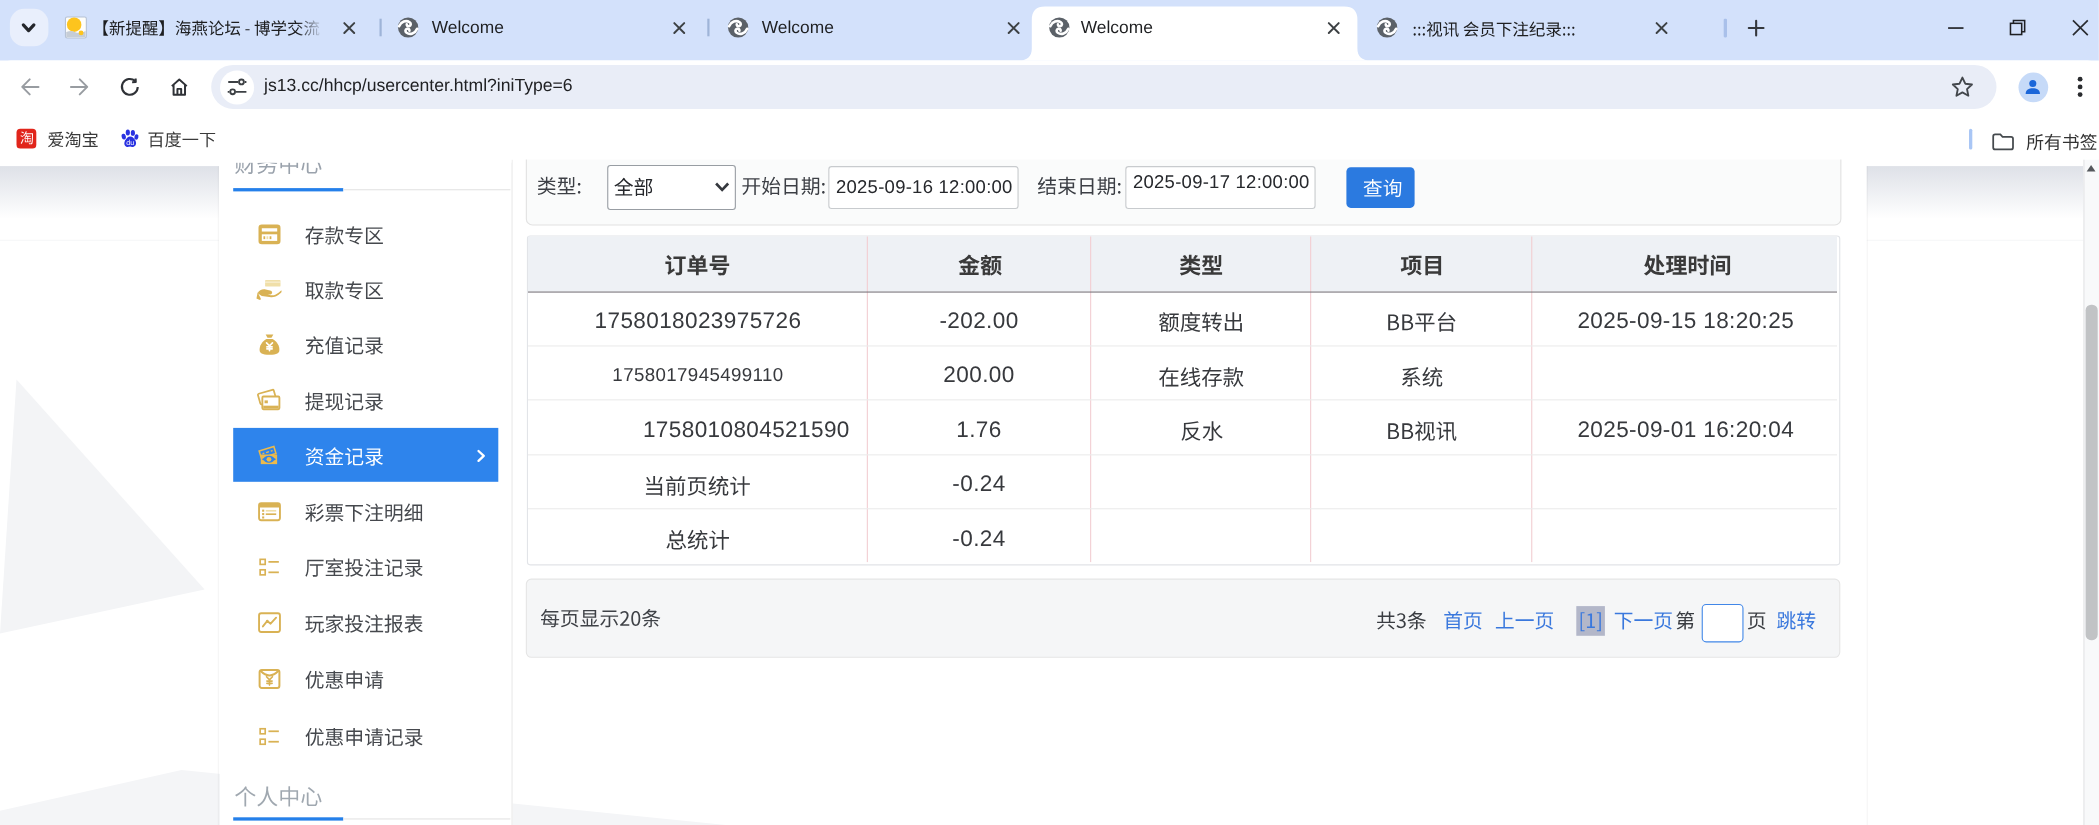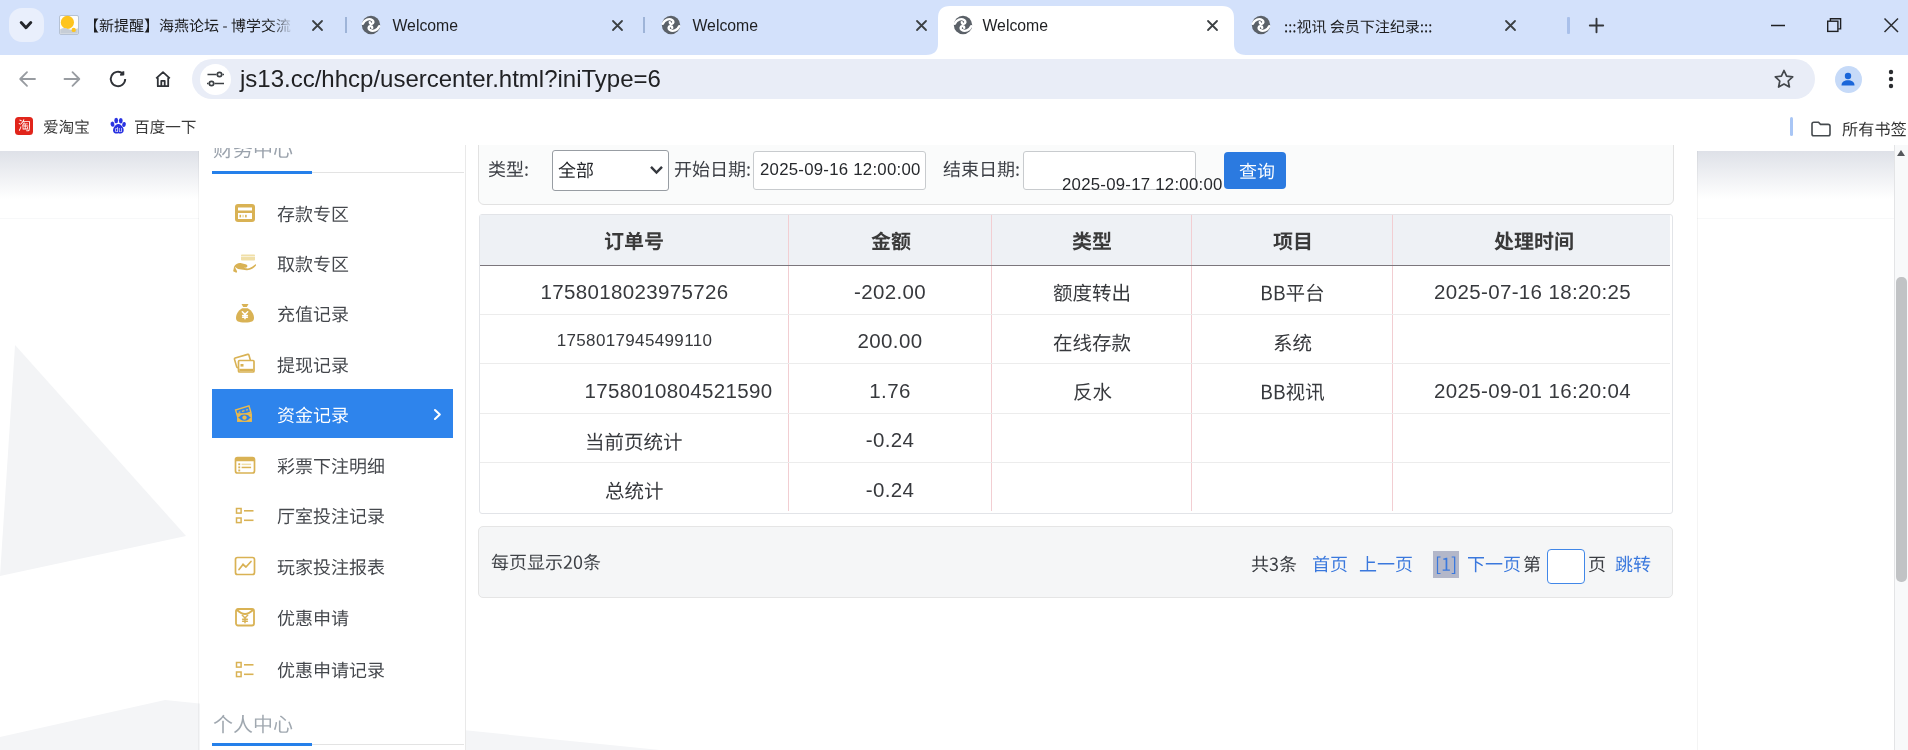--- a/index.html
+++ b/index.html
@@ -147,21 +147,21 @@
     </svg>
 <svg class="a" style="left:672.5px;top:159.7px" width="79" height="22" viewBox="0 0 79 22">
       <path transform="translate(1,15.84)" fill="#3c3f45" d="M11.7 -12.7V-7.5H6.6V-8.3V-12.7ZM0.9 -7.5V-6.2H5.2C4.9 -3.8 4.0 -1.3 1.0 0.5C1.3 0.7 1.8 1.2 2.1 1.5C5.4 -0.6 6.3 -3.4 6.6 -6.2H11.7V1.5H13.1V-6.2H17.1V-7.5H13.1V-12.7H16.5V-13.9H1.6V-12.7H5.3V-8.3L5.3 -7.5Z M26.3 -5.9V1.4H27.6V0.6H33.0V1.4H34.3V-5.9ZM27.6 -0.6V-4.7H33.0V-0.6ZM25.7 -7.3C26.2 -7.5 27.0 -7.6 33.7 -8.1C33.9 -7.7 34.1 -7.2 34.3 -6.9L35.4 -7.5C34.9 -8.8 33.6 -10.9 32.4 -12.5L31.3 -12.0C31.9 -11.2 32.5 -10.2 33.1 -9.3L27.3 -8.9C28.5 -10.6 29.7 -12.7 30.7 -14.7L29.3 -15.1C28.4 -12.9 26.9 -10.4 26.4 -9.8C26.0 -9.1 25.6 -8.7 25.3 -8.6C25.4 -8.3 25.6 -7.6 25.7 -7.3ZM21.6 -10.2H23.7C23.5 -7.9 23.1 -5.9 22.4 -4.3C21.8 -4.8 21.2 -5.3 20.6 -5.7C20.9 -7.0 21.3 -8.6 21.6 -10.2ZM19.2 -5.3C20.1 -4.6 21.0 -3.9 21.9 -3.1C21.1 -1.5 20.0 -0.4 18.7 0.3C19.0 0.6 19.4 1.1 19.5 1.4C20.9 0.6 22.0 -0.6 22.9 -2.2C23.6 -1.6 24.2 -0.9 24.6 -0.4L25.4 -1.5C24.9 -2.1 24.2 -2.8 23.5 -3.5C24.3 -5.5 24.8 -8.1 25.0 -11.3L24.2 -11.5L24.0 -11.4H21.9C22.1 -12.7 22.3 -13.9 22.5 -15.0L21.2 -15.0C21.1 -13.9 20.9 -12.7 20.7 -11.4H18.8V-10.2H20.4C20.0 -8.3 19.6 -6.5 19.2 -5.3Z M40.6 -6.3H49.5V-1.3H40.6ZM40.6 -7.7V-12.5H49.5V-7.7ZM39.2 -13.9V1.2H40.6V0.1H49.5V1.2H51.0V-13.9Z M57.2 -2.6C56.7 -1.4 55.7 -0.2 54.7 0.6C55.0 0.8 55.6 1.2 55.8 1.4C56.8 0.5 57.8 -0.8 58.5 -2.2ZM59.8 -2.0C60.5 -1.2 61.3 0.0 61.6 0.8L62.7 0.1C62.4 -0.6 61.5 -1.7 60.8 -2.6ZM69.4 -13.0V-10.1H65.7V-13.0ZM64.4 -14.2V-7.7C64.4 -5.1 64.3 -1.7 62.8 0.7C63.1 0.9 63.6 1.3 63.9 1.5C64.9 -0.2 65.4 -2.5 65.6 -4.7H69.4V-0.3C69.4 -0.0 69.3 0.1 69.0 0.1C68.8 0.1 67.8 0.1 66.9 0.1C67.1 0.4 67.3 1.0 67.3 1.4C68.6 1.4 69.5 1.3 70.0 1.1C70.5 0.9 70.7 0.5 70.7 -0.3V-14.2ZM69.4 -8.9V-5.9H65.7C65.7 -6.5 65.7 -7.1 65.7 -7.7V-8.9ZM61.0 -14.9V-12.7H57.7V-14.9H56.5V-12.7H54.9V-11.5H56.5V-4.2H54.7V-3.0H63.6V-4.2H62.2V-11.5H63.6V-12.7H62.2V-14.9ZM57.7 -11.5H61.0V-9.9H57.7ZM57.7 -8.8H61.0V-7.1H57.7ZM57.7 -6.0H61.0V-4.2H57.7Z M74.5 -7.0C75.2 -7.0 75.7 -7.5 75.7 -8.3C75.7 -9.0 75.2 -9.5 74.5 -9.5C73.8 -9.5 73.3 -9.0 73.3 -8.3C73.3 -7.5 73.8 -7.0 74.5 -7.0ZM74.5 0.2C75.2 0.2 75.7 -0.3 75.7 -1.0C75.7 -1.8 75.2 -2.3 74.5 -2.3C73.8 -2.3 73.3 -1.8 73.3 -1.0C73.3 -0.3 73.8 0.2 74.5 0.2Z"></path>
     </svg>
 <div class="a" style="left:753px;top:151px;width:171px;height:37px;background:#fff;border:1px solid #c8cbce;border-radius:3px;"></div>
 <div class="a" style="left:760.0px;top:156.9px;font-size:16.8px;color:#26282c;font-weight:400;line-height:25px;white-space:pre;letter-spacing:0.25px;text-align:center;">2025-09-16 12:00:00</div>
 <svg class="a" style="left:942.0px;top:159.7px" width="79" height="22" viewBox="0 0 79 22">
       <path transform="translate(1,15.84)" fill="#3c3f45" d="M0.6 -1.0 0.9 0.4C2.6 0.0 5.0 -0.5 7.3 -1.0L7.2 -2.2C4.8 -1.7 2.3 -1.2 0.6 -1.0ZM1.0 -7.7C1.3 -7.8 1.7 -7.9 4.0 -8.2C3.2 -7.0 2.4 -6.1 2.1 -5.8C1.5 -5.1 1.1 -4.7 0.7 -4.6C0.8 -4.3 1.1 -3.6 1.1 -3.3C1.6 -3.5 2.2 -3.7 7.2 -4.6C7.2 -4.9 7.1 -5.4 7.2 -5.8L3.1 -5.1C4.6 -6.7 6.0 -8.6 7.3 -10.6L6.0 -11.3C5.7 -10.7 5.3 -10.0 4.9 -9.4L2.5 -9.2C3.5 -10.7 4.6 -12.6 5.4 -14.4L4.0 -15.0C3.3 -12.9 2.0 -10.7 1.6 -10.1C1.2 -9.5 0.9 -9.1 0.5 -9.0C0.7 -8.7 0.9 -8.0 1.0 -7.7ZM11.5 -15.1V-12.7H7.3V-11.4H11.5V-8.6H7.8V-7.3H16.7V-8.6H12.9V-11.4H17.0V-12.7H12.9V-15.1ZM8.3 -5.5V1.4H9.6V0.6H14.9V1.3H16.2V-5.5ZM9.6 -0.6V-4.2H14.9V-0.6Z M20.6 -10.0V-4.8H25.6C23.9 -2.9 21.2 -1.2 18.7 -0.3C19.0 -0.0 19.4 0.5 19.7 0.8C22.0 -0.1 24.5 -1.8 26.3 -3.8V1.4H27.7V-3.9C29.4 -1.8 32.0 -0.1 34.4 0.9C34.6 0.5 35.1 -0.0 35.4 -0.3C32.9 -1.2 30.1 -2.9 28.4 -4.8H33.5V-10.0H27.7V-11.9H34.7V-13.2H27.7V-15.1H26.3V-13.2H19.4V-11.9H26.3V-10.0ZM21.9 -8.8H26.3V-6.0H21.9ZM27.7 -8.8H32.1V-6.0H27.7Z M40.6 -6.3H49.5V-1.3H40.6ZM40.6 -7.7V-12.5H49.5V-7.7ZM39.2 -13.9V1.2H40.6V0.1H49.5V1.2H51.0V-13.9Z M57.2 -2.6C56.7 -1.4 55.7 -0.2 54.7 0.6C55.0 0.8 55.6 1.2 55.8 1.4C56.8 0.5 57.8 -0.8 58.5 -2.2ZM59.8 -2.0C60.5 -1.2 61.3 0.0 61.6 0.8L62.7 0.1C62.4 -0.6 61.5 -1.7 60.8 -2.6ZM69.4 -13.0V-10.1H65.7V-13.0ZM64.4 -14.2V-7.7C64.4 -5.1 64.3 -1.7 62.8 0.7C63.1 0.9 63.6 1.3 63.9 1.5C64.9 -0.2 65.4 -2.5 65.6 -4.7H69.4V-0.3C69.4 -0.0 69.3 0.1 69.0 0.1C68.8 0.1 67.8 0.1 66.9 0.1C67.1 0.4 67.3 1.0 67.3 1.4C68.6 1.4 69.5 1.3 70.0 1.1C70.5 0.9 70.7 0.5 70.7 -0.3V-14.2ZM69.4 -8.9V-5.9H65.7C65.7 -6.5 65.7 -7.1 65.7 -7.7V-8.9ZM61.0 -14.9V-12.7H57.7V-14.9H56.5V-12.7H54.9V-11.5H56.5V-4.2H54.7V-3.0H63.6V-4.2H62.2V-11.5H63.6V-12.7H62.2V-14.9ZM57.7 -11.5H61.0V-9.9H57.7ZM57.7 -8.8H61.0V-7.1H57.7ZM57.7 -6.0H61.0V-4.2H57.7Z M74.5 -7.0C75.2 -7.0 75.7 -7.5 75.7 -8.3C75.7 -9.0 75.2 -9.5 74.5 -9.5C73.8 -9.5 73.3 -9.0 73.3 -8.3C73.3 -7.5 73.8 -7.0 74.5 -7.0ZM74.5 0.2C75.2 0.2 75.7 -0.3 75.7 -1.0C75.7 -1.8 75.2 -2.3 74.5 -2.3C73.8 -2.3 73.3 -1.8 73.3 -1.0C73.3 -0.3 73.8 0.2 74.5 0.2Z"></path>
     </svg>
 <div class="a" style="left:1023px;top:151px;width:171px;height:37px;background:#fff;border:1px solid #c8cbce;border-radius:3px;"></div>
-<div class="a" style="left:1030.0px;top:172px;font-size:16.8px;color:#26282c;font-weight:400;line-height:25px;white-space:pre;letter-spacing:0.25px;margin-left:32px;">2025-09-17 12:00:00</div>
+<div class="a" style="left:1030.0px;top:153px;font-size:16.8px;color:#26282c;font-weight:400;line-height:25px;white-space:pre;letter-spacing:0.25px;">2025-09-17 12:00:00</div>
 <div class="a" style="left:1224px;top:152px;width:62px;height:37px;background:#2b7ae0;border-radius:4px;"></div>
 <svg class="a" style="left:1237.5px;top:162.2px" width="38" height="22" viewBox="0 0 38 22">
       <path transform="translate(1,15.84)" fill="#ffffff" d="M5.3 -3.9H12.6V-2.4H5.3ZM5.3 -6.3H12.6V-4.9H5.3ZM4.0 -7.3V-1.4H14.0V-7.3ZM1.3 -0.4V0.9H16.7V-0.4ZM8.3 -15.1V-12.8H1.0V-11.6H6.8C5.3 -9.9 2.9 -8.4 0.6 -7.6C0.9 -7.4 1.3 -6.9 1.5 -6.6C4.0 -7.5 6.6 -9.4 8.3 -11.6V-7.9H9.6V-11.6C11.3 -9.5 14.0 -7.6 16.5 -6.7C16.6 -7.0 17.0 -7.6 17.4 -7.8C15.1 -8.5 12.6 -10.0 11.1 -11.6H17.0V-12.8H9.6V-15.1Z M20.1 -13.9C20.9 -13.1 22.0 -12.0 22.5 -11.2L23.5 -12.1C23.0 -12.8 21.9 -13.9 21.0 -14.7ZM18.8 -9.5V-8.2H21.3V-2.0C21.3 -1.2 20.8 -0.7 20.4 -0.4C20.7 -0.2 21.0 0.4 21.1 0.7C21.4 0.4 21.9 -0.0 24.9 -2.3C24.8 -2.6 24.6 -3.1 24.5 -3.5L22.6 -2.1V-9.5ZM27.1 -15.1C26.4 -12.8 25.1 -10.6 23.6 -9.1C24.0 -8.9 24.5 -8.5 24.8 -8.2C25.5 -9.0 26.2 -10.0 26.9 -11.2H33.6C33.4 -3.7 33.1 -0.8 32.5 -0.2C32.3 0.1 32.1 0.1 31.7 0.1C31.3 0.1 30.3 0.1 29.2 0.0C29.5 0.4 29.6 1.0 29.7 1.3C30.7 1.4 31.7 1.4 32.3 1.3C32.9 1.3 33.3 1.1 33.7 0.6C34.4 -0.3 34.6 -3.2 34.9 -11.7C34.9 -11.9 34.9 -12.4 34.9 -12.4H27.5C27.9 -13.2 28.2 -14.0 28.5 -14.8ZM30.1 -5.3V-3.3H27.0V-5.3ZM30.1 -6.4H27.0V-8.3H30.1ZM25.7 -9.4V-1.1H27.0V-2.2H31.3V-9.4Z"></path>
     </svg>
 <div class="a" style="left:479px;top:214px;width:1192px;height:298px;background:#fff;border:1px solid #e2e4e8;border-radius:3px;"></div>
 <div class="a" style="left:480px;top:215px;width:1190px;height:50px;background:#eef1f5;"></div>
 <div class="a" style="left:788px;top:215px;width:1px;height:296px;background:#f2ced2;"></div>
 <div class="a" style="left:991px;top:215px;width:1px;height:296px;background:#f2ced2;"></div>
 <div class="a" style="left:1191px;top:215px;width:1px;height:296px;background:#f2ced2;"></div>
 <div class="a" style="left:1392px;top:215px;width:1px;height:296px;background:#f2ced2;"></div>
@@ -186,21 +186,21 @@
       <path transform="translate(1,17.60)" fill="#3a3a3a" d="M7.9 -11.6C7.6 -9.4 7.1 -7.6 6.5 -6.0C5.8 -7.2 5.3 -8.5 4.9 -10.2L5.3 -11.6ZM3.9 -17.0C3.4 -13.0 2.2 -9.0 0.7 -7.0C1.4 -6.7 2.3 -6.1 2.7 -5.7C3.0 -6.1 3.4 -6.6 3.7 -7.2C4.1 -5.9 4.6 -4.8 5.2 -3.8C4.0 -2.1 2.4 -0.8 0.5 0.0C1.1 0.4 2.1 1.3 2.5 1.9C4.2 1.1 5.6 -0.1 6.8 -1.7C9.1 0.8 12.1 1.4 15.4 1.4H18.7C18.8 0.7 19.2 -0.5 19.6 -1.1C18.7 -1.1 16.4 -1.1 15.6 -1.1C12.8 -1.1 10.2 -1.6 8.1 -3.8C9.4 -6.2 10.2 -9.4 10.6 -13.5L9.0 -13.9L8.5 -13.8H5.9C6.1 -14.7 6.3 -15.6 6.5 -16.4ZM11.8 -17.0V-2.0H14.4V-9.5C15.4 -8.1 16.4 -6.6 16.9 -5.6L19.1 -6.9C18.2 -8.4 16.4 -10.7 15.0 -12.4L14.4 -12.0V-17.0Z M30.3 -10.5H32.3V-8.8H30.3ZM34.4 -10.5H36.3V-8.8H34.4ZM30.3 -14.1H32.3V-12.4H30.3ZM34.4 -14.1H36.3V-12.4H34.4ZM26.6 -1.0V1.2H39.5V-1.0H34.6V-2.9H38.8V-5.1H34.6V-6.8H38.6V-16.1H28.1V-6.8H32.1V-5.1H28.0V-2.9H32.1V-1.0ZM20.5 -2.5 21.0 -0.0C22.9 -0.7 25.4 -1.5 27.6 -2.2L27.2 -4.5L25.2 -3.9V-7.9H27.0V-10.1H25.2V-13.6H27.4V-15.8H20.7V-13.6H22.9V-10.1H20.9V-7.9H22.9V-3.2Z M49.2 -8.6C50.1 -7.1 51.4 -5.1 52.0 -4.0L54.2 -5.2C53.5 -6.3 52.1 -8.2 51.2 -9.6ZM46.0 -7.7V-4.1H43.6V-7.7ZM46.0 -9.8H43.6V-13.3H46.0ZM41.3 -15.4V-0.3H43.6V-1.9H48.2V-15.4ZM54.9 -16.9V-13.3H49.0V-10.9H54.9V-1.4C54.9 -1.0 54.8 -0.9 54.3 -0.9C53.9 -0.9 52.4 -0.9 51.0 -0.9C51.4 -0.3 51.8 0.8 51.9 1.5C53.9 1.5 55.3 1.4 56.2 1.1C57.1 0.7 57.4 0.0 57.4 -1.4V-10.9H59.4V-13.3H57.4V-16.9Z M61.4 -12.2V1.8H63.9V-12.2ZM61.7 -15.7C62.6 -14.7 63.6 -13.4 64.1 -12.5L66.1 -13.8C65.6 -14.7 64.5 -16.0 63.6 -16.9ZM68.1 -5.6H71.9V-3.7H68.1ZM68.1 -9.5H71.9V-7.6H68.1ZM65.9 -11.4V-1.8H74.2V-11.4ZM66.8 -16.0V-13.8H76.3V-0.8C76.3 -0.6 76.2 -0.5 75.9 -0.5C75.7 -0.5 75.0 -0.4 74.3 -0.5C74.6 0.1 74.9 1.0 75.0 1.7C76.3 1.7 77.2 1.6 77.9 1.3C78.6 0.9 78.8 0.3 78.8 -0.8V-16.0Z"></path>
     </svg>
 <div class="a" style="left:634.5px;top:275.8px;font-size:20.5px;color:#37393d;font-weight:400;line-height:31px;white-space:pre;letter-spacing:0.35px;transform:translateX(-50%);">1758018023975726</div>
 <div class="a" style="left:890.0px;top:275.8px;font-size:20.5px;color:#37393d;font-weight:400;line-height:31px;white-space:pre;letter-spacing:0.35px;transform:translateX(-50%);">-202.00</div>
 <svg class="a" style="left:1052.0px;top:283.0px" width="80" height="24" viewBox="0 0 80 24">
       <path transform="translate(1,17.16)" fill="#37393d" d="M13.5 -9.6C13.4 -3.6 13.2 -0.9 8.9 0.6C9.2 0.8 9.5 1.3 9.7 1.6C14.3 -0.0 14.7 -3.1 14.8 -9.6ZM14.4 -1.6C15.7 -0.7 17.3 0.6 18.1 1.5L19.0 0.5C18.1 -0.3 16.4 -1.6 15.2 -2.5ZM10.4 -11.9V-2.7H11.6V-10.7H16.6V-2.7H17.9V-11.9H14.2C14.4 -12.5 14.7 -13.2 15.0 -13.9H18.6V-15.2H10.0V-13.9H13.7C13.5 -13.3 13.2 -12.5 12.9 -11.9ZM4.2 -16.0C4.4 -15.6 4.7 -15.0 5.0 -14.5H1.2V-11.6H2.5V-13.3H8.4V-11.6H9.7V-14.5H6.5C6.2 -15.1 5.8 -15.8 5.5 -16.3ZM2.5 -4.5V1.4H3.8V0.8H7.2V1.4H8.6V-4.5ZM3.8 -0.4V-3.4H7.2V-0.4ZM2.9 -8.1 4.4 -7.3C3.3 -6.6 2.0 -5.9 0.8 -5.5C1.0 -5.3 1.2 -4.6 1.4 -4.2C2.8 -4.8 4.3 -5.6 5.6 -6.6C6.8 -5.9 8.0 -5.2 8.8 -4.7L9.8 -5.7C9.0 -6.2 7.8 -6.9 6.6 -7.5C7.6 -8.5 8.4 -9.6 9.0 -10.8L8.2 -11.3L7.9 -11.3H4.9C5.1 -11.7 5.3 -12.1 5.5 -12.4L4.2 -12.7C3.6 -11.3 2.5 -9.8 0.8 -8.7C1.1 -8.5 1.5 -8.0 1.6 -7.7C2.6 -8.4 3.5 -9.3 4.1 -10.1H7.1C6.7 -9.4 6.1 -8.8 5.4 -8.2L3.8 -9.0Z M27.0 -12.6V-10.9H23.9V-9.7H27.0V-6.4H34.6V-9.7H37.8V-10.9H34.6V-12.6H33.2V-10.9H28.4V-12.6ZM33.2 -9.7V-7.6H28.4V-9.7ZM34.3 -4.0C33.4 -2.9 32.2 -2.1 30.8 -1.5C29.4 -2.2 28.3 -3.0 27.5 -4.0ZM24.2 -5.2V-4.0H26.7L26.0 -3.7C26.8 -2.6 27.9 -1.7 29.2 -0.9C27.4 -0.3 25.3 0.0 23.2 0.2C23.5 0.5 23.7 1.1 23.8 1.4C26.3 1.2 28.6 0.7 30.7 -0.1C32.7 0.7 34.9 1.3 37.4 1.6C37.6 1.2 37.9 0.6 38.3 0.3C36.1 0.1 34.1 -0.3 32.4 -0.9C34.1 -1.8 35.5 -3.1 36.4 -4.7L35.5 -5.2L35.2 -5.2ZM28.7 -16.1C29.0 -15.6 29.3 -15.0 29.5 -14.4H22.0V-9.1C22.0 -6.2 21.8 -2.0 20.2 0.9C20.6 1.0 21.2 1.3 21.5 1.6C23.2 -1.5 23.4 -6.0 23.4 -9.1V-13.1H38.0V-14.4H31.2C30.9 -15.1 30.5 -15.9 30.2 -16.5Z M40.6 -6.5C40.7 -6.6 41.3 -6.7 42.0 -6.7H43.7V-3.9L39.8 -3.3L40.1 -1.8L43.7 -2.5V1.5H45.1V-2.8L47.8 -3.3L47.7 -4.6L45.1 -4.2V-6.7H47.2V-8.1H45.1V-11.1H43.7V-8.1H41.8C42.5 -9.4 43.1 -11.1 43.6 -12.7H47.1V-14.1H44.0C44.1 -14.8 44.3 -15.4 44.5 -16.1L43.0 -16.4C42.9 -15.6 42.7 -14.9 42.6 -14.1H39.9V-12.7H42.2C41.8 -11.1 41.3 -9.8 41.1 -9.3C40.7 -8.5 40.5 -7.8 40.1 -7.8C40.3 -7.4 40.5 -6.7 40.6 -6.5ZM47.3 -10.4V-9.0H50.2C49.8 -7.7 49.4 -6.4 49.0 -5.4H54.6C53.9 -4.4 53.1 -3.3 52.3 -2.2C51.6 -2.7 50.9 -3.1 50.3 -3.5L49.4 -2.6C51.3 -1.4 53.7 0.4 54.8 1.6L55.8 0.4C55.2 -0.1 54.3 -0.8 53.4 -1.5C54.6 -3.1 56.0 -4.9 57.0 -6.4L55.9 -6.9L55.7 -6.8H51.0L51.7 -9.0H57.7V-10.4H52.1L52.7 -12.7H57.0V-14.1H53.1L53.6 -16.2L52.2 -16.4L51.6 -14.1H48.1V-12.7H51.2L50.6 -10.4Z M60.5 -6.6V0.4H74.4V1.5H76.0V-6.6H74.4V-1.1H69.0V-7.9H75.2V-14.6H73.6V-9.3H69.0V-16.4H67.4V-9.3H62.9V-14.6H61.4V-7.9H67.4V-1.1H62.1V-6.6Z"></path>
     </svg>
 <svg class="a" style="left:1259.2px;top:283.0px" width="67" height="24" viewBox="0 0 67 24">
       <path transform="translate(1,17.16)" fill="#37393d" d="M2.0 0.0H6.5C9.7 0.0 11.9 -1.4 11.9 -4.2C11.9 -6.1 10.7 -7.3 9.0 -7.6V-7.7C10.4 -8.1 11.1 -9.4 11.1 -10.8C11.1 -13.3 9.1 -14.3 6.2 -14.3H2.0ZM3.8 -8.2V-12.9H6.0C8.2 -12.9 9.3 -12.2 9.3 -10.6C9.3 -9.1 8.3 -8.2 5.9 -8.2ZM3.8 -1.4V-6.8H6.3C8.8 -6.8 10.2 -6.0 10.2 -4.3C10.2 -2.3 8.7 -1.4 6.3 -1.4Z M14.8 0.0H19.3C22.5 0.0 24.7 -1.4 24.7 -4.2C24.7 -6.1 23.5 -7.3 21.8 -7.6V-7.7C23.2 -8.1 23.9 -9.4 23.9 -10.8C23.9 -13.3 21.9 -14.3 19.0 -14.3H14.8ZM16.6 -8.2V-12.9H18.8C21.0 -12.9 22.2 -12.2 22.2 -10.6C22.2 -9.1 21.2 -8.2 18.7 -8.2ZM16.6 -1.4V-6.8H19.1C21.6 -6.8 23.0 -6.0 23.0 -4.3C23.0 -2.3 21.5 -1.4 19.1 -1.4Z M29.0 -12.3C29.8 -10.8 30.5 -9.0 30.8 -7.8L32.2 -8.3C31.9 -9.4 31.1 -11.3 30.3 -12.7ZM40.3 -12.8C39.9 -11.3 39.0 -9.4 38.2 -8.1L39.5 -7.7C40.2 -8.9 41.2 -10.8 41.9 -12.3ZM26.6 -6.8V-5.3H34.6V1.5H36.1V-5.3H44.1V-6.8H36.1V-13.6H43.0V-15.1H27.7V-13.6H34.6V-6.8Z M48.6 -6.7V1.5H50.1V0.5H59.6V1.5H61.1V-6.7ZM50.1 -0.9V-5.3H59.6V-0.9ZM47.6 -8.3C48.3 -8.6 49.5 -8.6 60.7 -9.2C61.2 -8.6 61.6 -8.1 61.9 -7.6L63.2 -8.5C62.1 -10.1 59.9 -12.5 58.0 -14.2L56.8 -13.4C57.7 -12.6 58.8 -11.5 59.7 -10.5L49.6 -10.1C51.4 -11.7 53.1 -13.7 54.7 -15.8L53.2 -16.5C51.7 -14.0 49.4 -11.6 48.7 -10.9C48.0 -10.3 47.5 -9.8 47.1 -9.8C47.3 -9.4 47.5 -8.6 47.6 -8.3Z"></path>
     </svg>
-<div class="a" style="left:1532.5px;top:275.8px;font-size:20.5px;color:#37393d;font-weight:400;line-height:31px;white-space:pre;letter-spacing:0.35px;transform:translateX(-50%);">2025-07-16 18:20:25</div>
+<div class="a" style="left:1532.5px;top:275.8px;font-size:20.5px;color:#37393d;font-weight:400;line-height:31px;white-space:pre;letter-spacing:0.35px;transform:translateX(-50%);">2025-09-15 18:20:25</div>
 <div class="a" style="left:634.5px;top:325.3px;font-size:17px;color:#37393d;font-weight:400;line-height:31px;white-space:pre;letter-spacing:0.35px;transform:translateX(-50%);">1758017945499110</div>
 <div class="a" style="left:890.0px;top:325.3px;font-size:20.5px;color:#37393d;font-weight:400;line-height:31px;white-space:pre;letter-spacing:0.35px;transform:translateX(-50%);">200.00</div>
 <svg class="a" style="left:1052.0px;top:332.5px" width="80" height="24" viewBox="0 0 80 24">
       <path transform="translate(1,17.16)" fill="#37393d" d="M7.6 -16.4C7.4 -15.4 7.0 -14.4 6.6 -13.4H1.2V-12.0H5.9C4.7 -9.5 3.0 -7.1 0.7 -5.6C1.0 -5.2 1.3 -4.6 1.5 -4.2C2.3 -4.8 3.1 -5.5 3.8 -6.2V1.5H5.2V-7.9C6.1 -9.2 6.9 -10.5 7.6 -12.0H18.3V-13.4H8.2C8.6 -14.2 8.9 -15.1 9.1 -16.0ZM11.7 -10.9V-7.2H7.3V-5.8H11.7V-0.3H6.5V1.1H18.3V-0.3H13.1V-5.8H17.6V-7.2H13.1V-10.9Z M20.6 -1.1 20.9 0.4C22.7 -0.2 25.0 -0.9 27.3 -1.6L27.0 -2.8C24.6 -2.1 22.2 -1.4 20.6 -1.1ZM33.2 -15.2C34.2 -14.7 35.4 -14.0 36.1 -13.4L36.9 -14.4C36.3 -14.9 35.0 -15.6 34.1 -16.0ZM20.9 -8.2C21.2 -8.4 21.6 -8.5 24.0 -8.8C23.2 -7.5 22.4 -6.6 22.0 -6.2C21.4 -5.5 21.0 -5.0 20.6 -4.9C20.7 -4.5 20.9 -3.8 21.0 -3.5C21.4 -3.8 22.1 -4.0 27.0 -5.0C26.9 -5.3 26.9 -5.8 27.0 -6.2L23.1 -5.5C24.6 -7.3 26.1 -9.4 27.3 -11.5L26.1 -12.3C25.7 -11.6 25.3 -10.8 24.9 -10.1L22.4 -9.9C23.6 -11.5 24.7 -13.6 25.5 -15.7L24.2 -16.3C23.4 -14.0 22.0 -11.5 21.5 -10.8C21.1 -10.2 20.8 -9.7 20.4 -9.6C20.6 -9.2 20.8 -8.5 20.9 -8.2ZM36.8 -6.8C36.0 -5.6 35.0 -4.4 33.7 -3.5C33.4 -4.5 33.1 -5.8 32.9 -7.2L37.9 -8.1L37.7 -9.4L32.7 -8.5C32.6 -9.3 32.5 -10.1 32.5 -11.0L37.3 -11.8L37.1 -13.1L32.4 -12.4C32.4 -13.7 32.3 -15.0 32.3 -16.4H30.9C30.9 -15.0 30.9 -13.5 31.0 -12.1L27.9 -11.7L28.2 -10.4L31.1 -10.8C31.2 -9.9 31.3 -9.0 31.4 -8.2L27.6 -7.5L27.8 -6.2L31.5 -6.9C31.8 -5.3 32.1 -3.8 32.5 -2.6C30.8 -1.5 28.9 -0.6 26.9 0.0C27.3 0.3 27.7 0.9 27.8 1.2C29.7 0.6 31.4 -0.3 33.0 -1.3C33.8 0.5 34.8 1.5 36.2 1.5C37.6 1.5 38.0 0.9 38.3 -1.3C37.9 -1.5 37.5 -1.8 37.2 -2.1C37.1 -0.4 36.9 0.1 36.4 0.1C35.5 0.1 34.8 -0.7 34.2 -2.1C35.7 -3.3 37.0 -4.7 38.0 -6.2Z M51.0 -6.8V-5.2H45.5V-3.8H51.0V-0.2C51.0 0.1 50.9 0.2 50.5 0.2C50.2 0.2 49.0 0.2 47.7 0.2C47.9 0.6 48.1 1.1 48.2 1.5C49.9 1.5 51.0 1.5 51.6 1.3C52.3 1.1 52.4 0.7 52.4 -0.2V-3.8H57.7V-5.2H52.4V-6.3C53.9 -7.2 55.4 -8.4 56.4 -9.6L55.5 -10.3L55.2 -10.2H47.2V-8.9H53.8C53.0 -8.1 51.9 -7.3 51.0 -6.8ZM46.5 -16.4C46.3 -15.5 46.0 -14.7 45.7 -13.8H40.2V-12.4H45.1C43.8 -9.7 42.0 -7.2 39.6 -5.5C39.8 -5.2 40.2 -4.6 40.3 -4.2C41.2 -4.8 42.0 -5.5 42.7 -6.2V1.5H44.1V-8.0C45.2 -9.4 46.0 -10.9 46.7 -12.4H57.3V-13.8H47.3C47.5 -14.5 47.8 -15.3 48.0 -16.0Z M60.9 -4.3C60.5 -2.9 59.8 -1.4 59.1 -0.3C59.5 -0.2 60.0 0.1 60.3 0.2C60.9 -0.9 61.6 -2.5 62.1 -4.0ZM65.8 -3.8C66.4 -2.8 67.0 -1.5 67.3 -0.7L68.4 -1.2C68.2 -2.0 67.5 -3.3 66.9 -4.3ZM71.7 -10.1V-9.1C71.7 -6.5 71.4 -2.5 67.9 0.6C68.3 0.8 68.8 1.3 69.1 1.6C71.0 -0.2 72.0 -2.3 72.6 -4.2C73.4 -1.7 74.6 0.4 76.4 1.5C76.7 1.2 77.1 0.6 77.4 0.3C75.1 -0.9 73.7 -3.9 73.0 -7.3C73.1 -7.9 73.1 -8.5 73.1 -9.1V-10.1ZM63.3 -16.3V-14.5H59.5V-13.3H63.3V-11.6H59.9V-10.4H68.1V-11.6H64.7V-13.3H68.5V-14.5H64.7V-16.3ZM59.3 -6.2V-4.9H63.3V0.0C63.3 0.2 63.3 0.3 63.0 0.3C62.8 0.3 62.1 0.3 61.4 0.3C61.5 0.6 61.7 1.2 61.8 1.5C62.9 1.5 63.6 1.5 64.1 1.3C64.6 1.1 64.7 0.7 64.7 0.0V-4.9H68.7V-6.2ZM70.2 -16.4C69.8 -13.3 69.1 -10.4 67.9 -8.4V-8.9H60.2V-7.7H67.9V-8.3C68.2 -8.1 68.8 -7.7 69.0 -7.5C69.7 -8.6 70.2 -9.9 70.7 -11.5H75.4C75.1 -10.2 74.8 -8.8 74.4 -7.9L75.6 -7.5C76.1 -8.8 76.7 -10.9 77.1 -12.6L76.1 -12.9L75.9 -12.9H71.0C71.3 -13.9 71.5 -15.0 71.6 -16.2Z"></path>
     </svg>
 <svg class="a" style="left:1272.0px;top:332.5px" width="41" height="24" viewBox="0 0 41 24">
       <path transform="translate(1,17.16)" fill="#37393d" d="M5.6 -4.4C4.5 -3.0 2.9 -1.5 1.4 -0.6C1.8 -0.4 2.4 0.1 2.7 0.4C4.1 -0.7 5.9 -2.3 7.0 -3.8ZM12.4 -3.7C14.0 -2.5 16.0 -0.7 17.0 0.4L18.3 -0.4C17.2 -1.6 15.2 -3.3 13.6 -4.5ZM12.9 -8.7C13.5 -8.2 14.0 -7.6 14.5 -7.1L5.9 -6.5C8.9 -8.0 11.9 -9.8 14.7 -11.9L13.6 -12.9C12.6 -12.1 11.6 -11.3 10.5 -10.6L5.8 -10.4C7.2 -11.3 8.6 -12.6 9.9 -14.0C12.4 -14.2 14.8 -14.6 16.7 -15.0L15.7 -16.2C12.5 -15.4 6.8 -14.9 2.1 -14.7C2.2 -14.4 2.4 -13.8 2.5 -13.4C4.2 -13.5 6.0 -13.6 7.8 -13.8C6.6 -12.4 5.1 -11.3 4.6 -10.9C4.0 -10.5 3.5 -10.2 3.2 -10.2C3.3 -9.8 3.5 -9.1 3.6 -8.9C4.0 -9.0 4.6 -9.1 8.5 -9.3C6.9 -8.3 5.5 -7.5 4.8 -7.2C3.6 -6.6 2.7 -6.2 2.1 -6.1C2.2 -5.8 2.5 -5.1 2.5 -4.8C3.1 -5.0 3.8 -5.1 9.2 -5.5V-0.4C9.2 -0.2 9.1 -0.1 8.8 -0.1C8.5 -0.1 7.4 -0.1 6.2 -0.1C6.5 0.3 6.7 0.9 6.8 1.3C8.2 1.3 9.2 1.3 9.8 1.1C10.5 0.9 10.7 0.4 10.7 -0.4V-5.6L15.5 -6.0C16.1 -5.3 16.6 -4.7 16.9 -4.2L18.1 -4.9C17.3 -6.1 15.6 -7.9 14.1 -9.2Z M33.1 -6.9V-0.7C33.1 0.7 33.4 1.2 34.8 1.2C35.1 1.2 36.3 1.2 36.5 1.2C37.7 1.2 38.1 0.4 38.2 -2.2C37.8 -2.3 37.2 -2.6 36.9 -2.8C36.9 -0.5 36.8 -0.1 36.4 -0.1C36.1 -0.1 35.2 -0.1 35.0 -0.1C34.6 -0.1 34.6 -0.2 34.6 -0.7V-6.9ZM29.4 -6.8C29.3 -3.0 28.9 -0.9 25.7 0.3C26.0 0.6 26.4 1.1 26.6 1.5C30.1 0.1 30.7 -2.5 30.9 -6.8ZM20.3 -1.0 20.7 0.4C22.4 -0.2 24.7 -0.9 26.9 -1.6L26.7 -2.9C24.3 -2.2 21.9 -1.4 20.3 -1.0ZM31.1 -16.1C31.5 -15.3 32.0 -14.2 32.2 -13.6H27.4V-12.2H30.9C30.1 -11.0 28.7 -9.2 28.3 -8.8C27.9 -8.4 27.4 -8.3 27.0 -8.2C27.2 -7.9 27.5 -7.2 27.5 -6.8C28.1 -7.0 28.9 -7.1 36.0 -7.8C36.3 -7.3 36.6 -6.7 36.8 -6.4L38.0 -7.0C37.4 -8.2 36.2 -10.0 35.1 -11.4L33.9 -10.8C34.4 -10.2 34.8 -9.6 35.2 -8.9L29.9 -8.5C30.8 -9.6 31.9 -11.1 32.7 -12.2H38.0V-13.6H32.4L33.6 -13.9C33.4 -14.6 32.9 -15.6 32.4 -16.4ZM20.7 -8.2C21.0 -8.4 21.4 -8.5 23.8 -8.8C22.9 -7.6 22.2 -6.6 21.8 -6.3C21.2 -5.5 20.7 -5.1 20.3 -5.0C20.5 -4.6 20.7 -3.9 20.8 -3.5C21.2 -3.8 21.9 -4.0 26.7 -5.1C26.7 -5.4 26.6 -5.9 26.7 -6.4L23.0 -5.6C24.5 -7.4 25.9 -9.4 27.2 -11.5L25.9 -12.3C25.5 -11.6 25.1 -10.9 24.6 -10.2L22.2 -9.9C23.4 -11.6 24.6 -13.7 25.5 -15.8L24.1 -16.5C23.2 -14.1 21.8 -11.6 21.3 -10.9C20.9 -10.3 20.5 -9.8 20.1 -9.8C20.3 -9.3 20.6 -8.6 20.7 -8.2Z"></path>
     </svg>
 <div class="a" style="left:634.5px;top:374.8px;font-size:20.5px;color:#37393d;font-weight:400;line-height:31px;white-space:pre;letter-spacing:0.35px;transform:translateX(-50%);margin-left:44px;">1758010804521590</div>
 <div class="a" style="left:890.0px;top:374.8px;font-size:20.5px;color:#37393d;font-weight:400;line-height:31px;white-space:pre;letter-spacing:0.35px;transform:translateX(-50%);">1.76</div>
@@ -346,21 +346,21 @@
       <path d="M1.2,7.3 L8,1.2 L14.8,7.3 M2.8,6 L2.8,15.2 L13.2,15.2 L13.2,6 M6.3,15.2 L6.3,9.8 L9.7,9.8 L9.7,15.2" fill="none" stroke="#2f3237" stroke-width="1.8" stroke-linejoin="round"></path>
     </svg>
 <div class="a" style="left:192px;top:59px;width:1623px;height:40px;background:#e9edf7;border-radius:20px;"></div>
 <div class="a" style="left:200px;top:63.5px;width:31px;height:31px;background:#fff;border-radius:50%;"></div>
 <svg class="a" style="left:207px;top:71px" width="17" height="16" viewBox="0 0 17 15">
       <circle cx="12.5" cy="3" r="2.2" fill="none" stroke="#3c4044" stroke-width="1.7"></circle>
       <path d="M0.5,3 L9.5,3 M15.5,3 L17,3" stroke="#3c4044" stroke-width="1.7"></path>
       <circle cx="4.5" cy="12" r="2.2" fill="none" stroke="#3c4044" stroke-width="1.7"></circle>
       <path d="M0,12 L1.5,12 M7.5,12 L17,12" stroke="#3c4044" stroke-width="1.7"></path>
     </svg>
-<div class="a" style="left:240.0px;top:64.8px;font-size:24px;color:#202124;font-weight:400;line-height:28px;white-space:pre;">js13.cc/hhcp/usercenter.html?iniType=6</div>
+<div class="a" style="left:240.0px;top:64.8px;font-size:16px;color:#202124;font-weight:400;line-height:28px;white-space:pre;">js13.cc/hhcp/usercenter.html?iniType=6</div>
 <svg class="a" style="left:1773px;top:68px" width="22" height="22" viewBox="0 0 22 22">
       <path d="M11,2.5 L13.6,8.1 L19.7,8.8 L15.2,13 L16.4,19 L11,16 L5.6,19 L6.8,13 L2.3,8.8 L8.4,8.1 Z" fill="none" stroke="#43474c" stroke-width="1.7" stroke-linejoin="round"></path>
     </svg>
 <div class="a" style="left:1834.5px;top:65.5px;width:27px;height:27px;background:#c6daf8;border-radius:50%;"></div>
 <svg class="a" style="left:1840px;top:71px" width="16" height="16" viewBox="0 0 16 16">
       <circle cx="8" cy="5" r="3.2" fill="#1a66d9"></circle>
       <path d="M1.5,14.5 C1.5,10.8 4.4,9.3 8,9.3 C11.6,9.3 14.5,10.8 14.5,14.5 Z" fill="#1a66d9"></path>
     </svg>
 <svg class="a" style="left:1888px;top:69px" width="6" height="20" viewBox="0 0 6 20">
       <circle cx="3" cy="3" r="2.2" fill="#2a2c2f"></circle>

